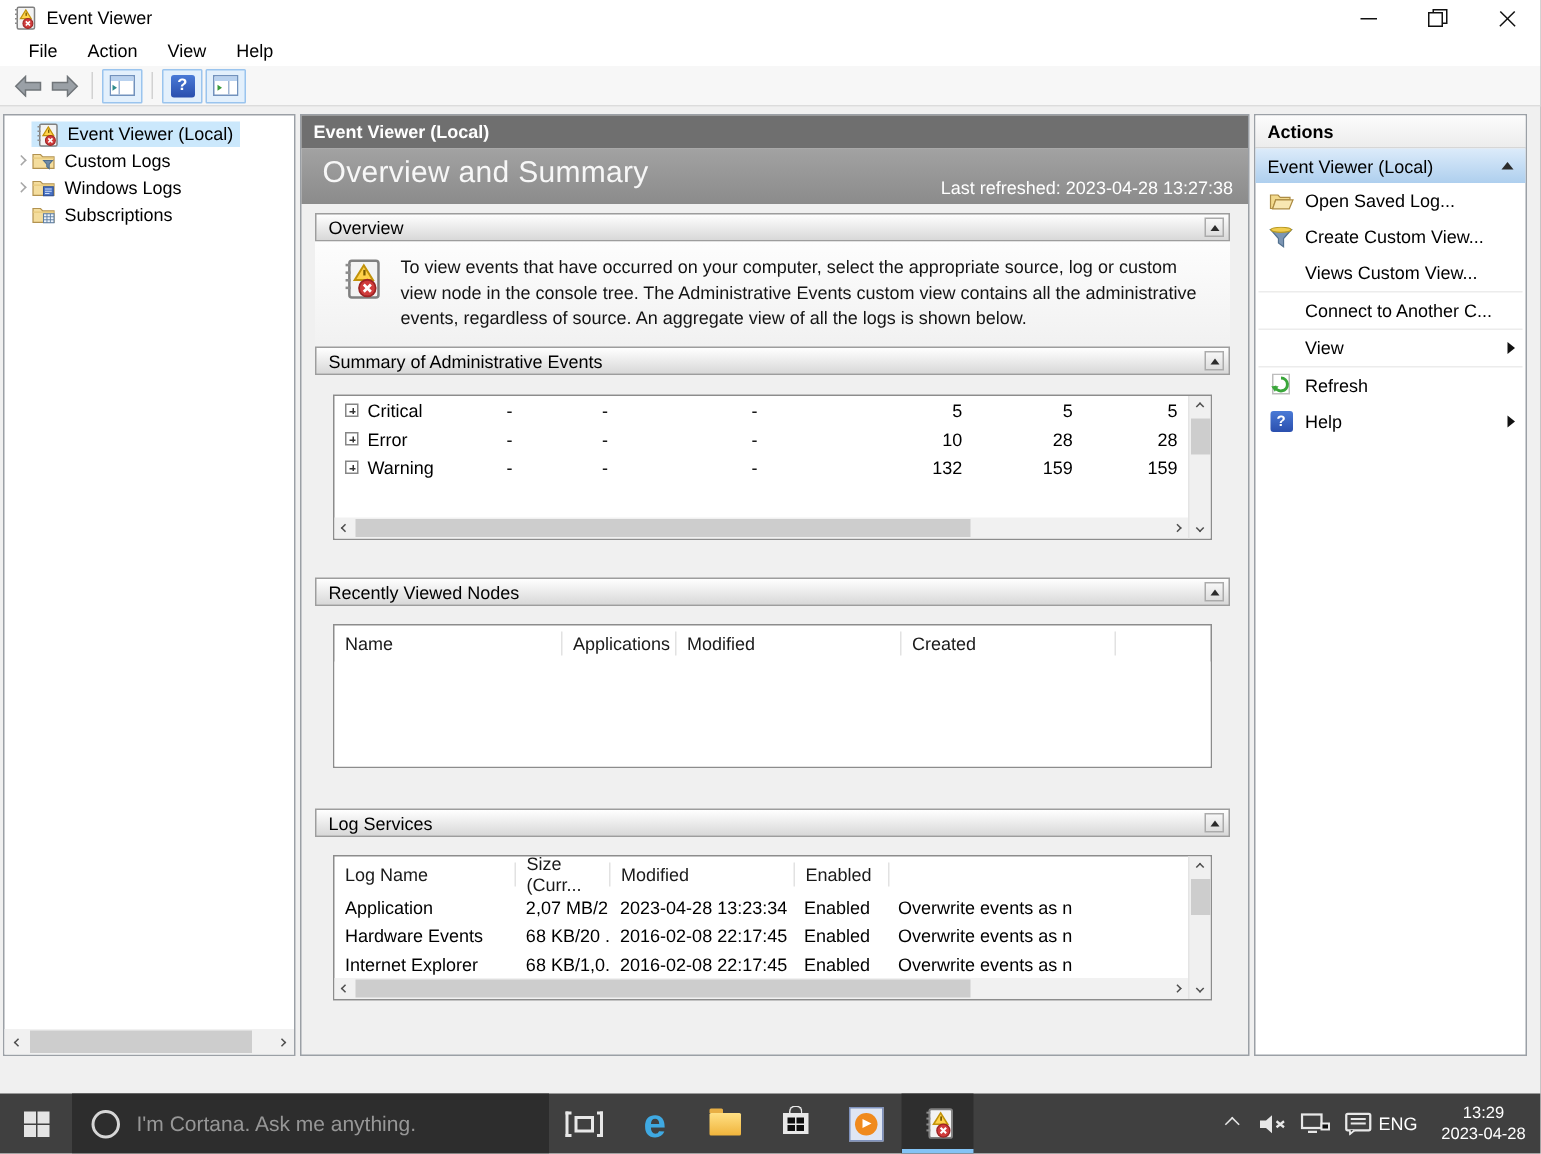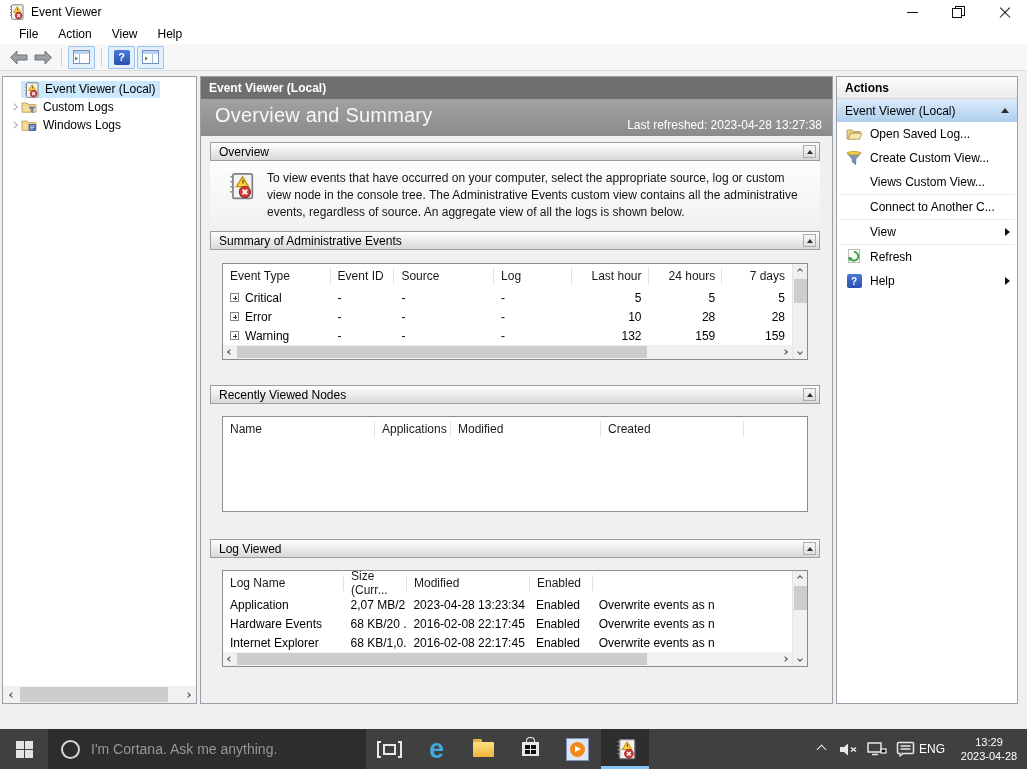--- a/index.html
+++ b/index.html
@@ -252,20 +252,31 @@
           </span>
         <span class="t-ic">
           <svg width="16" height="14">
               <use href="#folder"></use>
               <rect x="8" y="6.5" width="6.5" height="6" fill="#4a72c4" stroke="#2d4f94" stroke-width="0.7"></rect>
               <path d="M9 8 h4.5 M9 9.5 h4.5 M9 11 h3" stroke="#cfe0f7" stroke-width="0.7"></path>
             </svg>
         </span>
         <span>Windows Logs</span>
       </div>
+      <div class="tree-row">
+        <span class="t-chev"></span>
+        <span class="t-ic">
+          <svg width="16" height="14">
+              <use href="#folder"></use>
+              <rect x="8" y="6.5" width="7" height="6" fill="#eef4fb" stroke="#5b7da3" stroke-width="0.7"></rect>
+              <path d="M8 8.5 h7 M8 10.5 h7 M10.3 6.5 v6 M12.6 6.5 v6" stroke="#5b7da3" stroke-width="0.6"></path>
+            </svg>
+        </span>
+        <span>Subscriptions</span>
+      </div>
     </div>
     <div class="lp-hscroll">
       <span class="sb-arrow">
           <span class="sb-chev" style="transform:rotate(45deg)"></span>
         </span>
       <span class="lp-thumb"></span>
       <span class="sb-arrow" style="margin-left:auto">
           <span class="sb-chev" style="transform:rotate(225deg)"></span>
         </span>
     </div>
@@ -297,29 +308,20 @@
       </div>
 
       <div class="sec-h">
         <span>Summary of Administrative Events</span>
         <span class="collapse-btn">
             <span class="tri-up"></span>
           </span>
       </div>
       <div class="tbl mt13" style="height:97px">
         <div class="tbl-main">
-          <div class="thead">
-            <span class="th s1">Event Type</span>
-            <span class="th s2">Event ID</span>
-            <span class="th s3">Source</span>
-            <span class="th s4">Log</span>
-            <span class="th s5 num">Last hour</span>
-            <span class="th s6 num">24 hours</span>
-            <span class="th s7 num noline">7 days</span>
-          </div>
           <div class="tr">
             <span class="td s1">
                 <span class="plusbox"></span>
                 <span>Critical</span>
               </span>
             <span class="td s2">-</span>
             <span class="td s3">-</span>
             <span class="td s4">-</span>
             <span class="td s5 num">5</span>
             <span class="td s6 num">5</span>
@@ -384,21 +386,21 @@
             <span class="th r2">Applications</span>
             <span class="th r3">Modified</span>
             <span class="th r4">Created</span>
             <span class="th r5 noline"></span>
           </div>
           <div class="empty-body"></div>
         </div>
       </div>
 
       <div class="sec-h mt27">
-        <span>Log Viewed</span>
+        <span>Log Services</span>
         <span class="collapse-btn">
             <span class="tri-up"></span>
           </span>
       </div>
       <div class="tbl mt12" style="height:97px">
         <div class="tbl-main">
           <div class="thead">
             <span class="th l1">Log Name</span>
             <span class="th l2">Size (Curr...</span>
             <span class="th l3">Modified</span>

